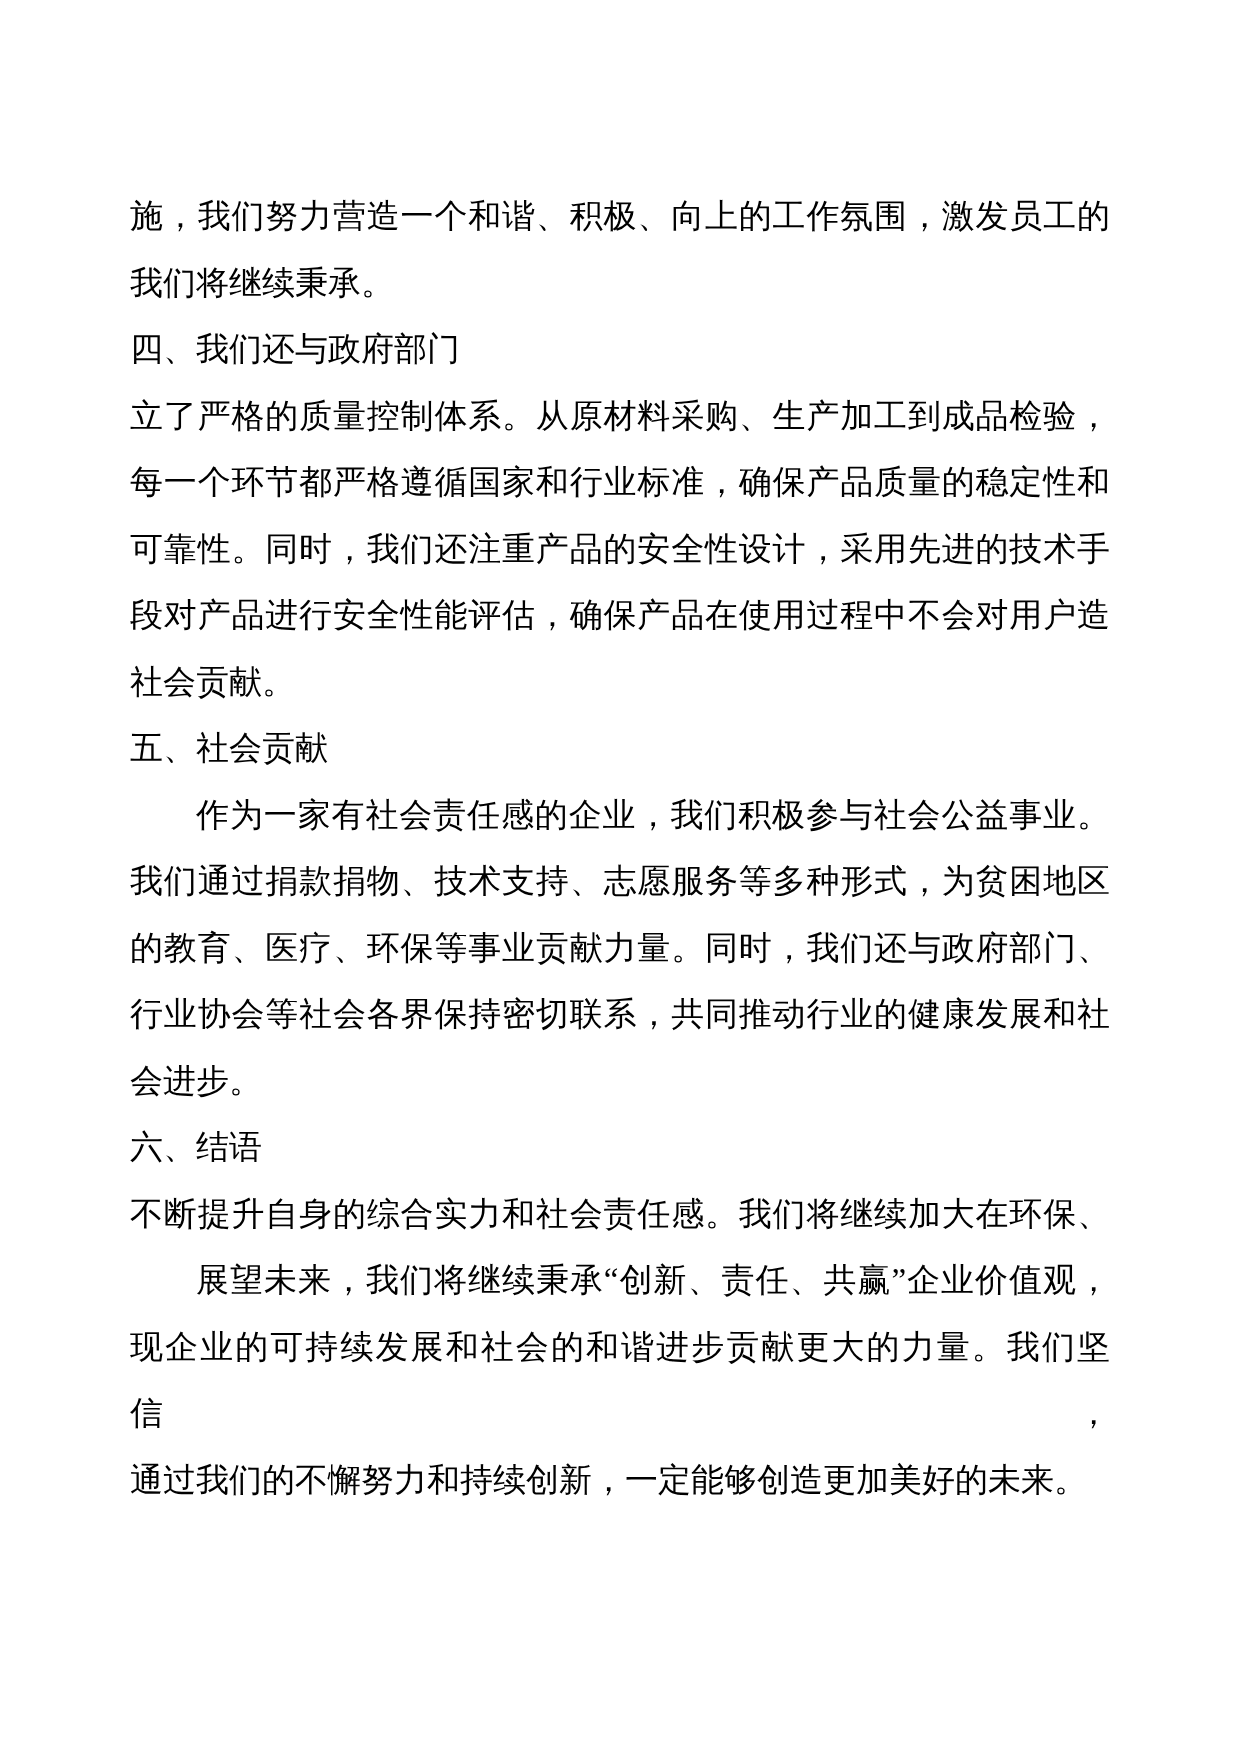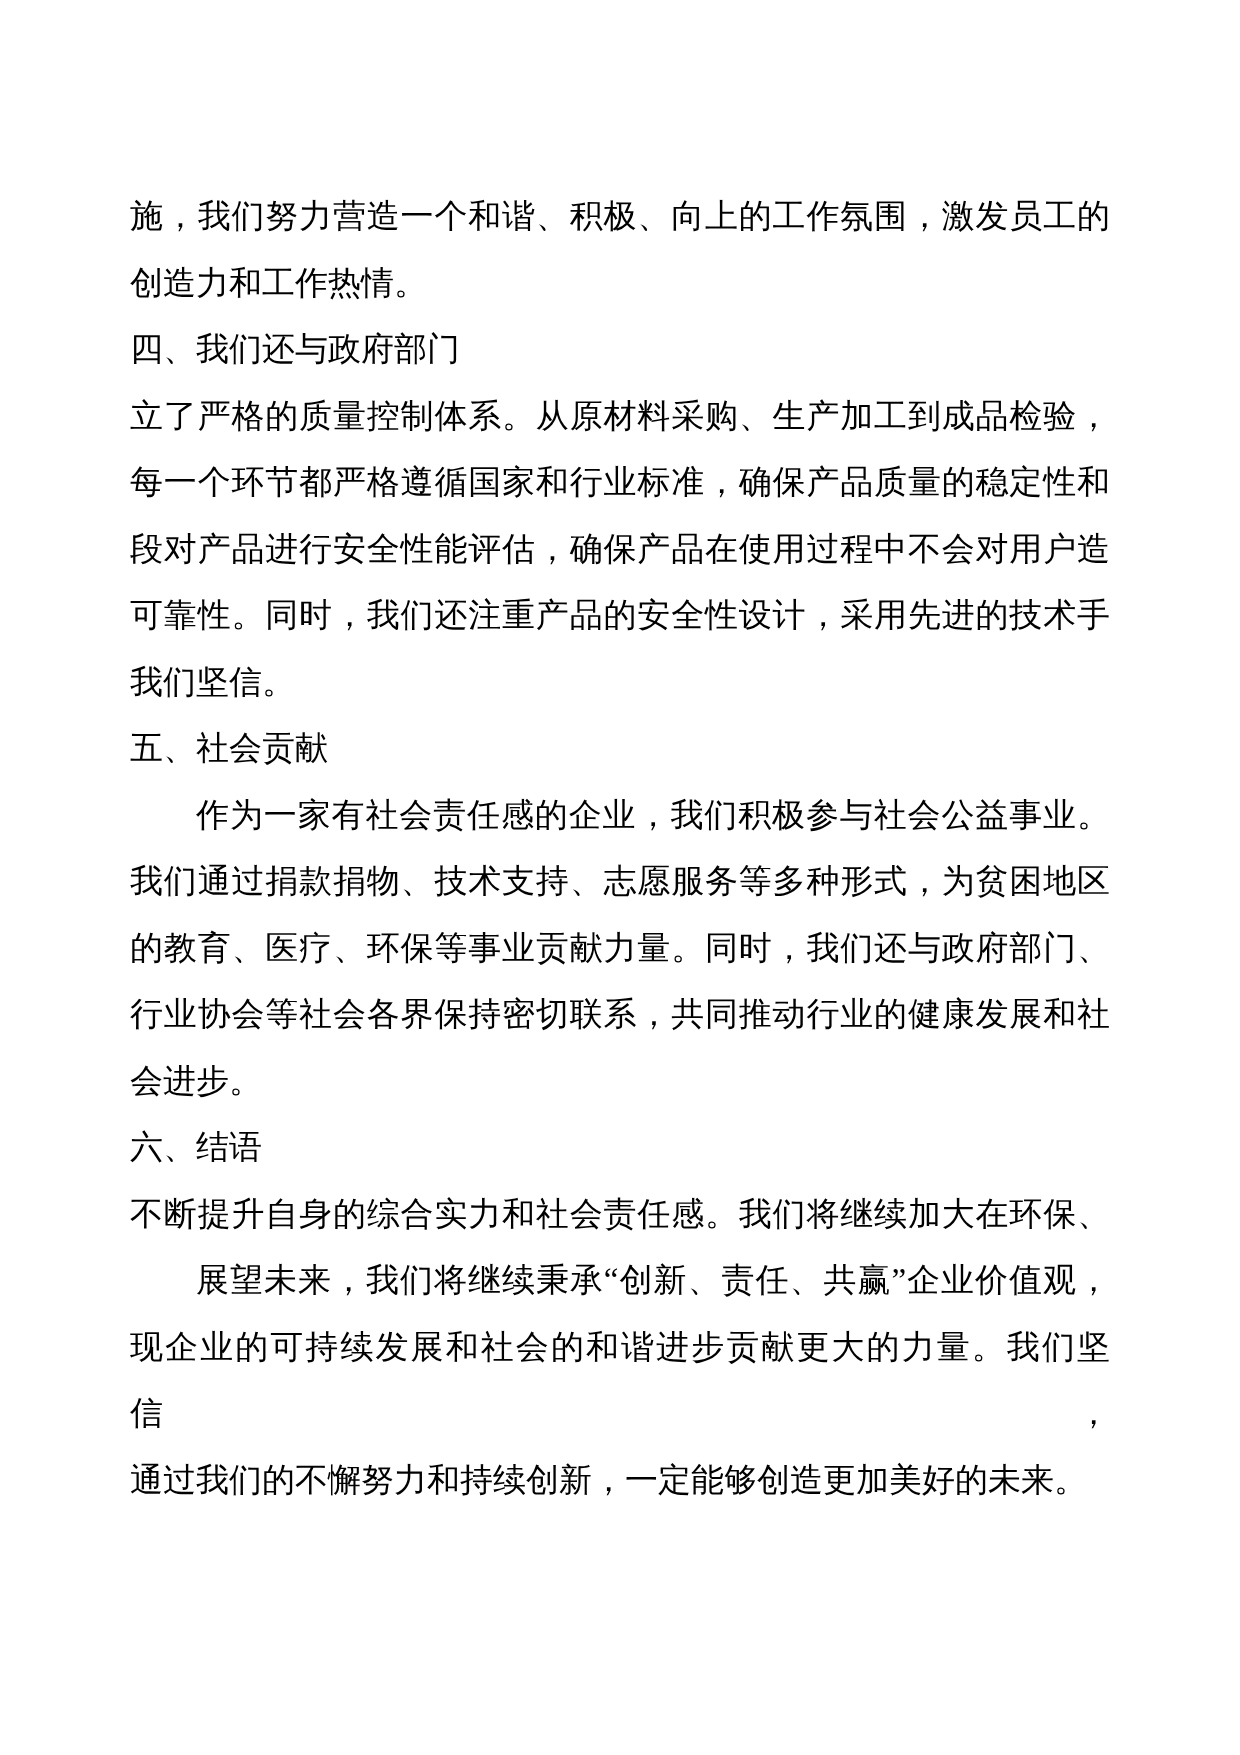--- a/index.html
+++ b/index.html
@@ -50,27 +50,27 @@
     text-align: left;
     text-align-last: left;
   }
 </style>
 </head>
 <body>
 
 <div class="page">
   <div class="doc">
     <div class="ln j">施，我们努力营造一个和谐、积极、向上的工作氛围，激发员工的</div>
-    <div class="ln last">创造力和工作热情。</div>
+    <div class="ln last">我们将继续秉承。</div>
     <div class="ln heading">四、我们还与政府部门</div>
     <div class="ln j">立了严格的质量控制体系。从原材料采购、生产加工到成品检验，</div>
     <div class="ln j">每一个环节都严格遵循国家和行业标准，确保产品质量的稳定性和</div>
+    <div class="ln j">可靠性。同时，我们还注重产品的安全性设计，采用先进的技术手</div>
     <div class="ln j">段对产品进行安全性能评估，确保产品在使用过程中不会对用户造</div>
-    <div class="ln j">可靠性。同时，我们还注重产品的安全性设计，采用先进的技术手</div>
-    <div class="ln last">我们坚信。</div>
+    <div class="ln last">社会贡献。</div>
     <div class="ln heading">五、社会贡献</div>
     <div class="ln j ind">作为一家有社会责任感的企业，我们积极参与社会公益事业。</div>
     <div class="ln j">我们通过捐款捐物、技术支持、志愿服务等多种形式，为贫困地区</div>
     <div class="ln j">的教育、医疗、环保等事业贡献力量。同时，我们还与政府部门、</div>
     <div class="ln j">行业协会等社会各界保持密切联系，共同推动行业的健康发展和社</div>
     <div class="ln last">会进步。</div>
     <div class="ln heading">六、结语</div>
     <div class="ln j">不断提升自身的综合实力和社会责任感。我们将继续加大在环保、</div>
     <div class="ln j ind">展望未来，我们将继续秉承“创新、责任、共赢”企业价值观，</div>
     <div class="ln j">现企业的可持续发展和社会的和谐进步贡献更大的力量。我们坚信，</div>

